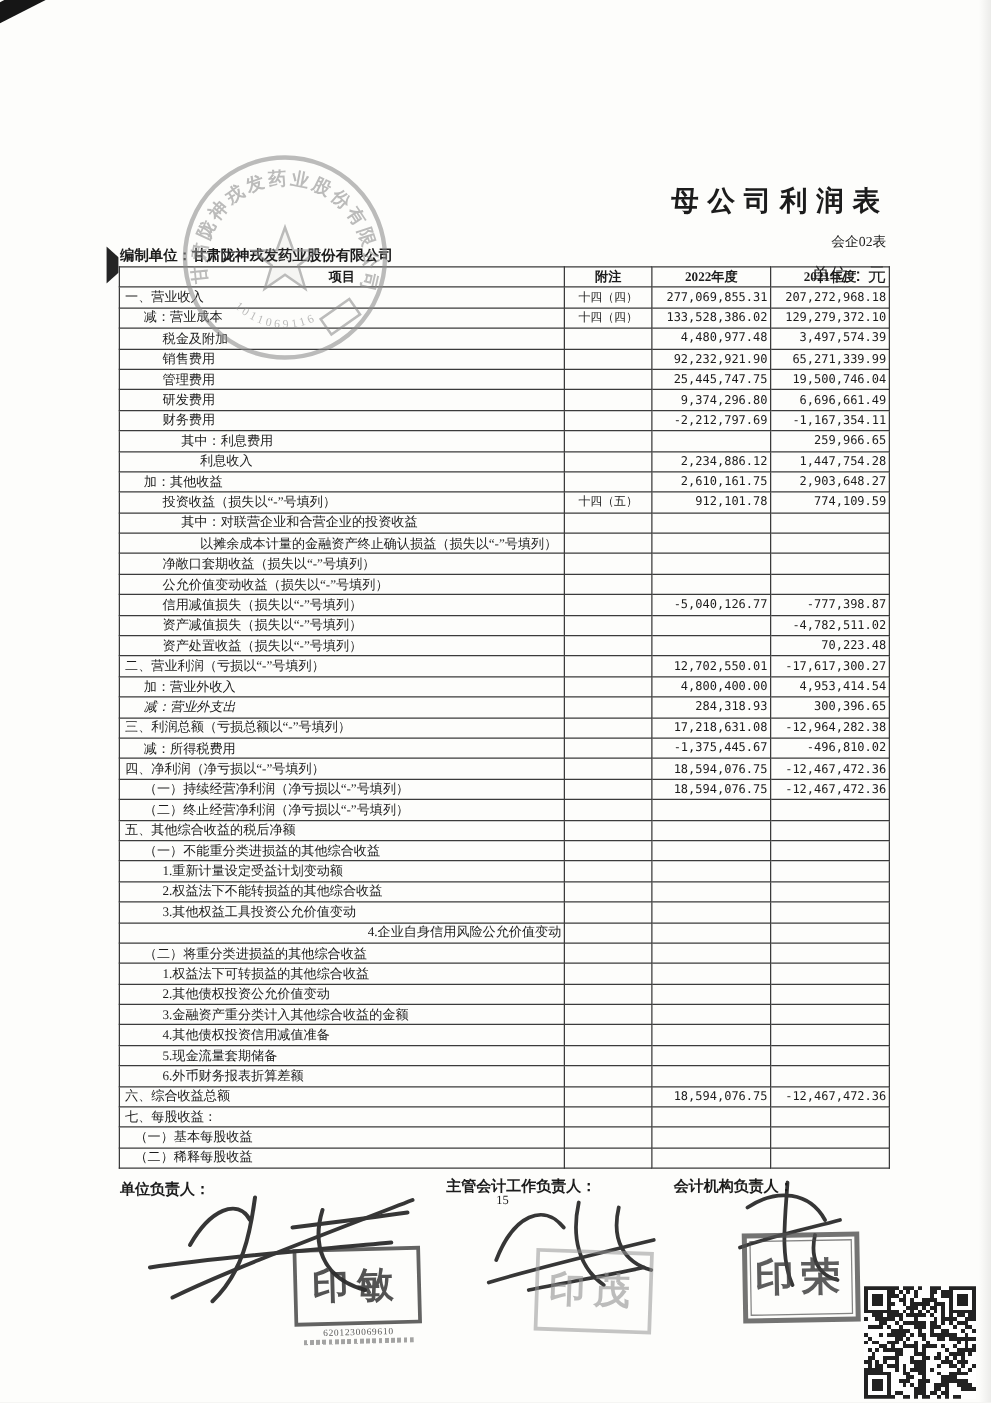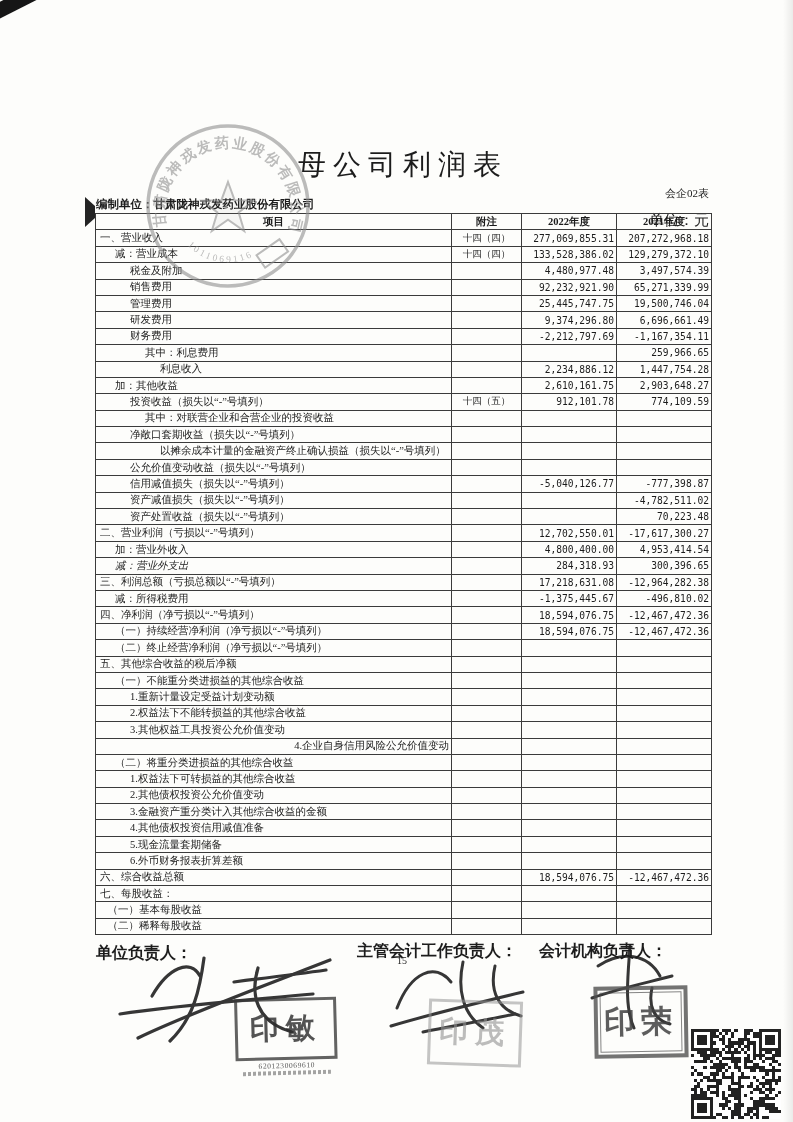--- a/index.html
+++ b/index.html
@@ -5,37 +5,37 @@
   html,body{margin:0;padding:0;}
   body{width:793px;height:1122px;overflow:hidden;background:#e8e8e6;}
   .sheet{position:relative;width:793px;height:1122px;background:#fdfdfb;
          font-family:"Liberation Serif", serif;color:#1c1c1c;overflow:hidden;}
   .edge-shade{position:absolute;right:0;top:0;width:10px;height:100%;
          background:linear-gradient(to right, rgba(0,0,0,0), rgba(0,0,0,0.07));}
   .artifact-corner{position:absolute;left:-20px;top:-7px;width:78px;height:15px;
          background:#161616;transform:rotate(-27deg);}
   .artifact-left{position:absolute;left:85px;top:197px;width:10px;height:30px;background:#242424;
          clip-path:polygon(0 0,100% 30%,100% 70%,0 100%);}
-  .doc-title{position:absolute;left:95px;top:146px;width:616px;text-align:center;
-         font-size:28px;font-weight:normal;letter-spacing:7px;}
+  .doc-title{position:absolute;left:95px;top:146px;width:616px;text-align:right;
+         font-size:22px;font-weight:bold;letter-spacing:7px;}
   .form-code{position:absolute;right:84px;top:186px;font-size:11px;}
   .prepared-by{position:absolute;left:96px;top:197px;font-size:11.5px;font-weight:600;}
   .unit-label{position:absolute;right:84px;top:211px;font-size:15px;}
 
   table.stmt{position:absolute;left:95px;top:213px;width:616px;border-collapse:collapse;
          table-layout:fixed;font-size:10.5px;}
   .stmt th,.stmt td{border:1px solid #3b3b3b;height:15.4px;padding:0 2px;
          overflow:hidden;white-space:nowrap;vertical-align:middle;}
   .stmt th{font-weight:600;text-align:center;font-size:10.5px;}
   .cell-label{text-align:left;}
   .cell-note{text-align:center;font-size:9.5px;}
   .cell-num{text-align:right;font-family:"DejaVu Sans Mono", monospace;
          font-size:9.6px;padding-right:5px;}
 
-  .footer-label{position:absolute;font-size:16px;font-weight:600;}
+  .footer-label{position:absolute;font-size:12px;font-weight:600;}
   .page-num{position:absolute;left:397px;top:955px;font-size:10px;}
 
   .seal{position:absolute;display:flex;flex-direction:column;align-items:center;
         justify-content:center;pointer-events:none;}
   .seal .seal-box{display:flex;align-items:center;justify-content:center;width:100%;}
   .seal-1{left:238px;top:998px;width:96px;transform:rotate(-1.5deg);}
   .seal-1 .seal-box{height:56px;border:3px solid rgba(55,55,55,.78);
         font-size:29px;font-weight:bold;letter-spacing:7px;color:rgba(45,45,45,.82);}
   .seal-number{font-size:7.5px;letter-spacing:.6px;color:rgba(55,55,55,.85);margin-top:1px;}
   .seal-blur{width:92%;height:4px;margin-top:1px;background:repeating-linear-gradient(
@@ -148,27 +148,27 @@
           <td class="cell-num">912,101.78</td>
           <td class="cell-num">774,109.59</td>
         </tr>
         <tr>
           <td class="cell-label" style="padding-left: 49px;">其中：对联营企业和合营企业的投资收益</td>
           <td class="cell-note"></td>
           <td class="cell-num"></td>
           <td class="cell-num"></td>
         </tr>
         <tr>
+          <td class="cell-label" style="padding-left: 64px;">以摊余成本计量的金融资产终止确认损益（损失以“-”号填列）</td>
+          <td class="cell-note"></td>
+          <td class="cell-num"></td>
+          <td class="cell-num"></td>
+        </tr>
+        <tr>
           <td class="cell-label" style="padding-left: 34px;">净敞口套期收益（损失以“-”号填列）</td>
-          <td class="cell-note"></td>
-          <td class="cell-num"></td>
-          <td class="cell-num"></td>
-        </tr>
-        <tr>
-          <td class="cell-label" style="padding-left: 64px;">以摊余成本计量的金融资产终止确认损益（损失以“-”号填列）</td>
           <td class="cell-note"></td>
           <td class="cell-num"></td>
           <td class="cell-num"></td>
         </tr>
         <tr>
           <td class="cell-label" style="padding-left: 34px;">公允价值变动收益（损失以“-”号填列）</td>
           <td class="cell-note"></td>
           <td class="cell-num"></td>
           <td class="cell-num"></td>
         </tr>

